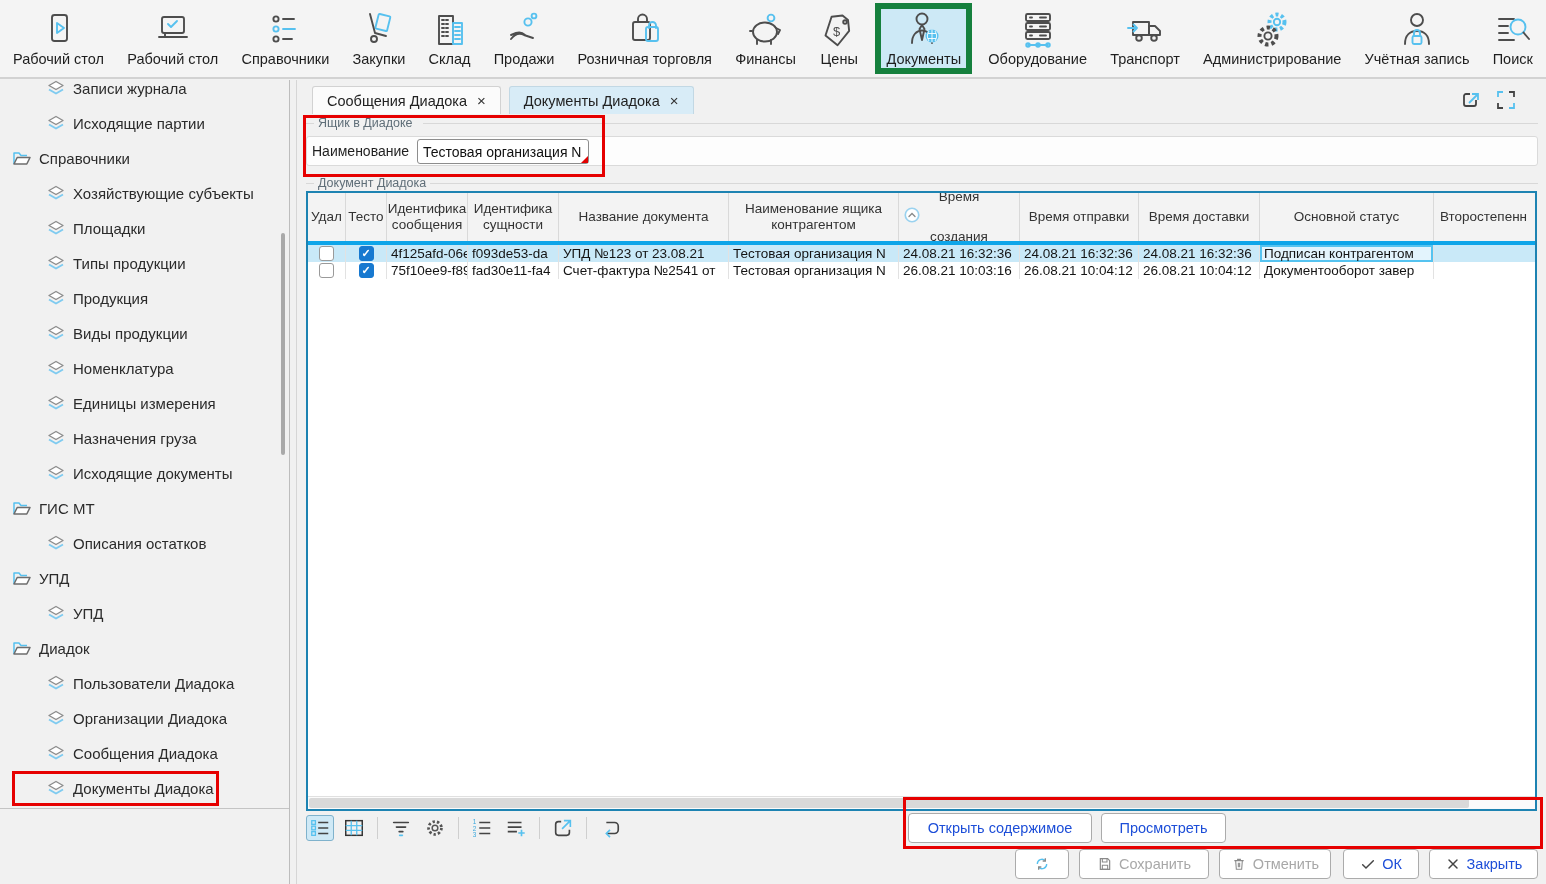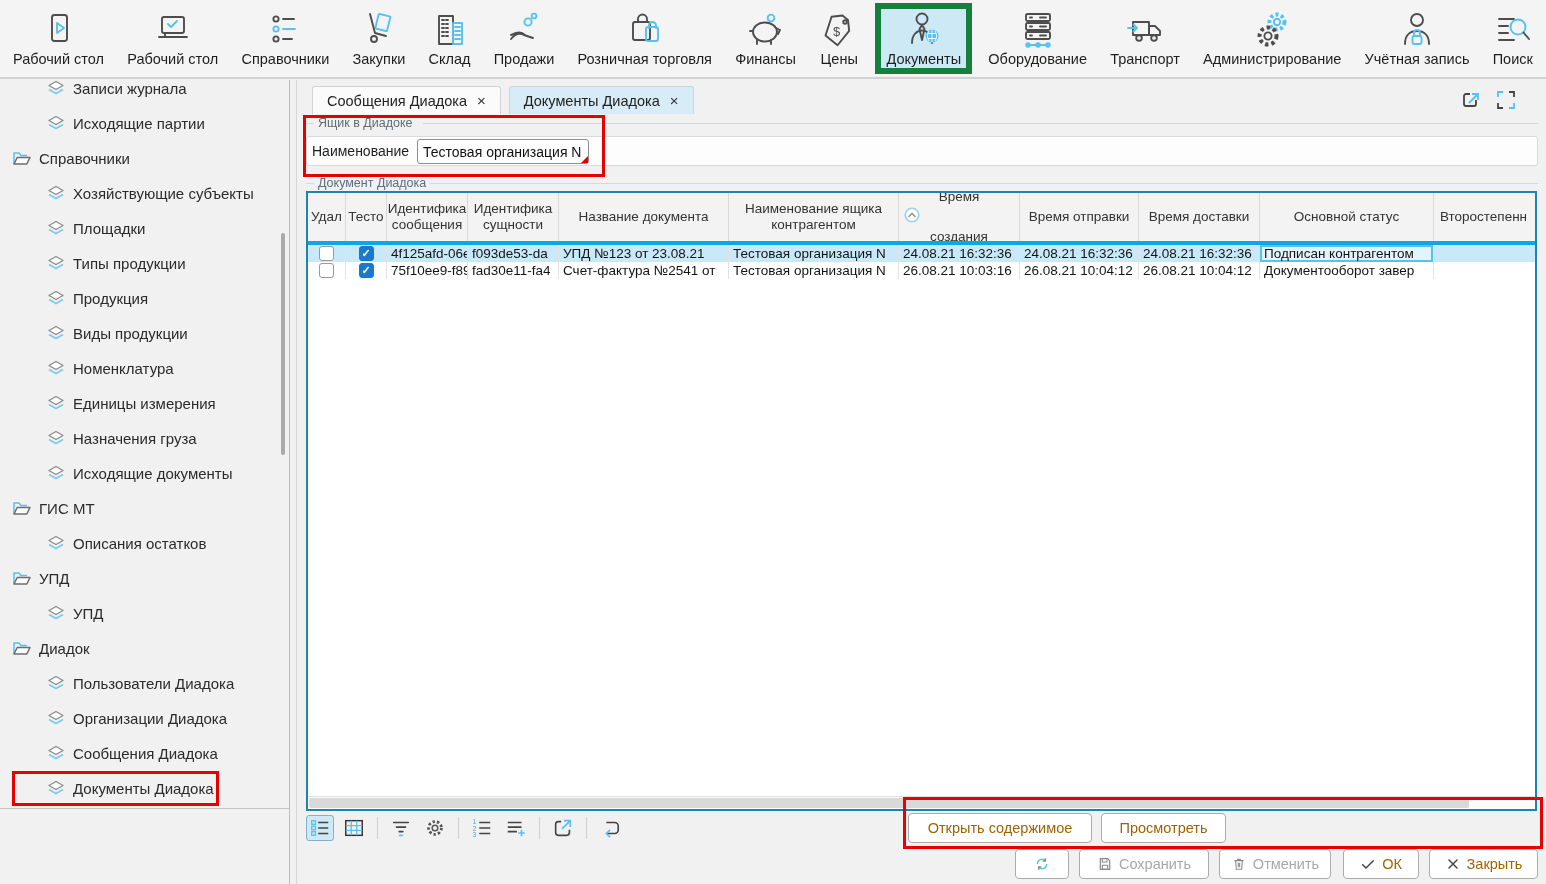--- a/index.html
+++ b/index.html
@@ -87,21 +87,21 @@
 
   
   .list-tools { position:absolute; left:9px; top:734px; height:28px; display:flex; align-items:center; gap:6px; }
   .lt-btn { width:28px; height:26px; display:flex; align-items:center; justify-content:center;
     border:1px solid transparent; border-radius:3px; }
   .lt-btn.sel { background:#cfe9f6; border-color:#7fb2cc; }
   .lt-btn svg { width:22px; height:22px; }
   .lt-sep { width:1px; height:22px; background:#cfcfcf; margin:0 3px; }
 
   .btn { position:absolute; height:30px; background:#fff; border:1px solid #ababab; border-radius:4px;
-    font-size:14.5px; color:#a16207; display:flex; align-items:center; justify-content:center; gap:6px;
+    font-size:14.5px; color:#1d4ed8; display:flex; align-items:center; justify-content:center; gap:6px;
     white-space:nowrap; cursor:default; }
   .btn svg { width:16px; height:16px; }
   .btn.disabled { color:#a8a8a8; }
   .act-1 { left:611px; top:733px; width:184px; }
   .act-2 { left:804px; top:733px; width:125px; }
   .act-3 { left:938px; top:733px; width:288px; }
   .ft-refresh { left:718px; top:769px; width:54px; }
   .ft-save    { left:782px; top:769px; width:130px; }
   .ft-cancel  { left:922px; top:769px; width:112px; }
   .ft-ok      { left:1046px; top:769px; width:76px; }

